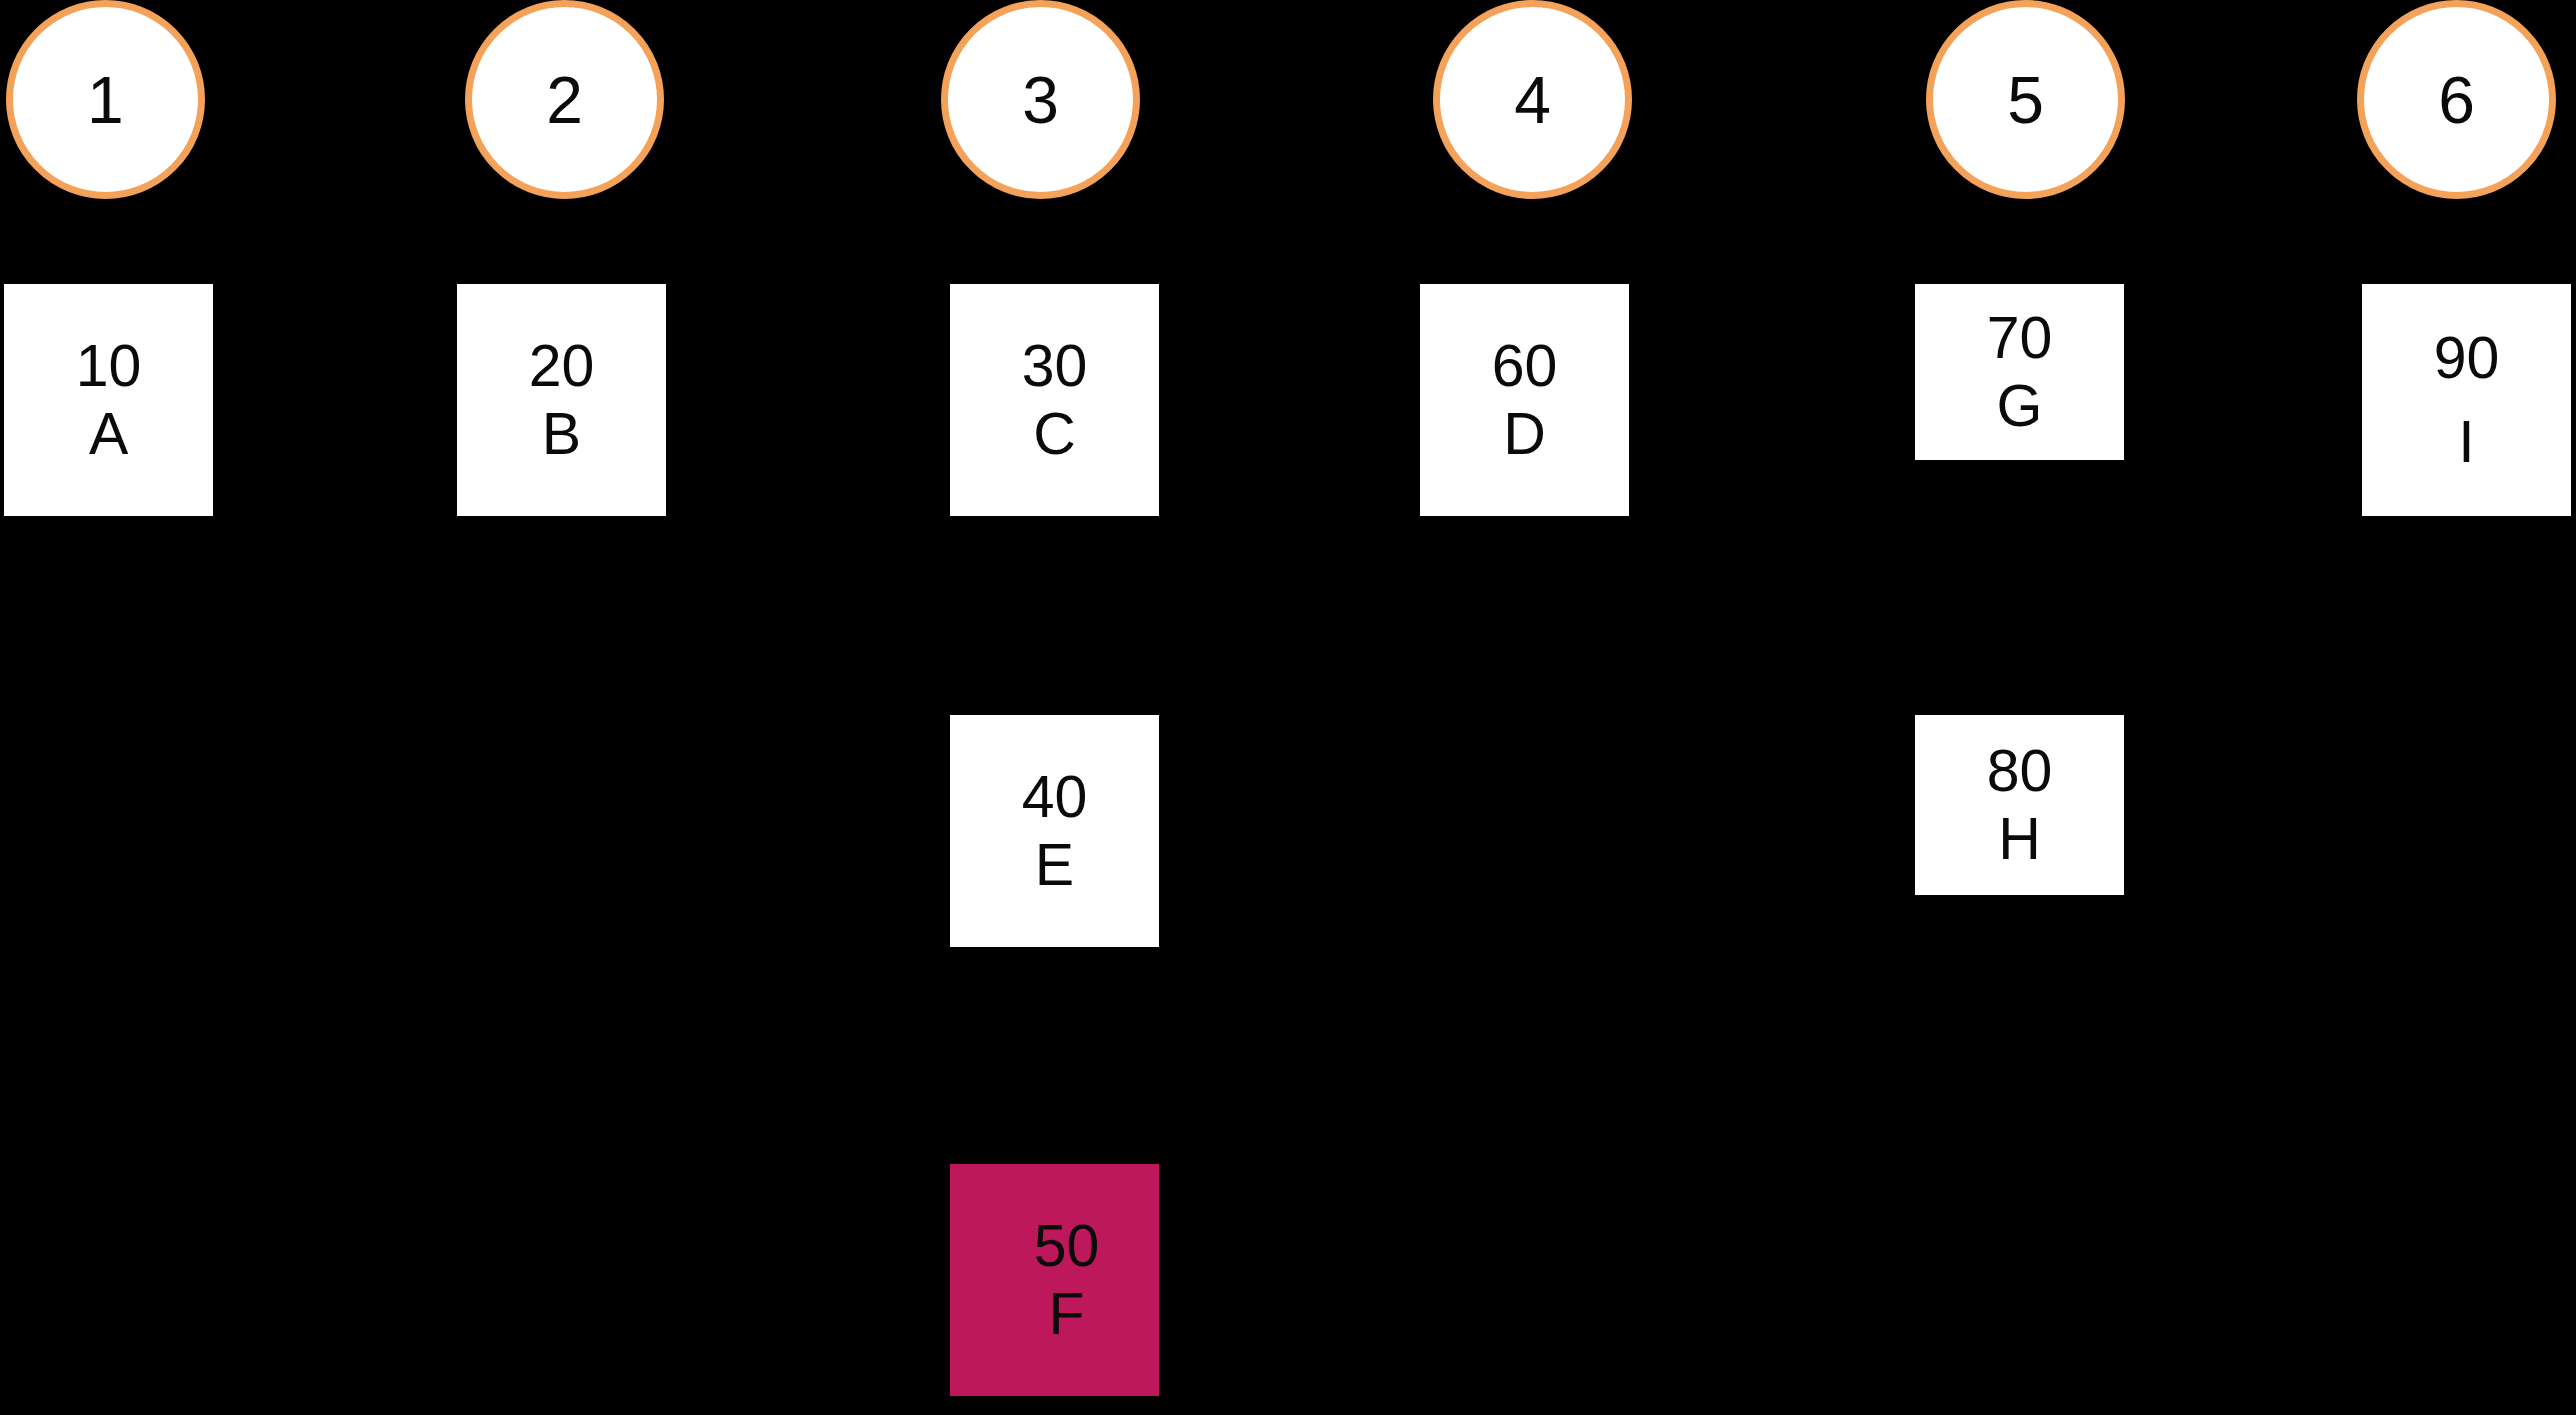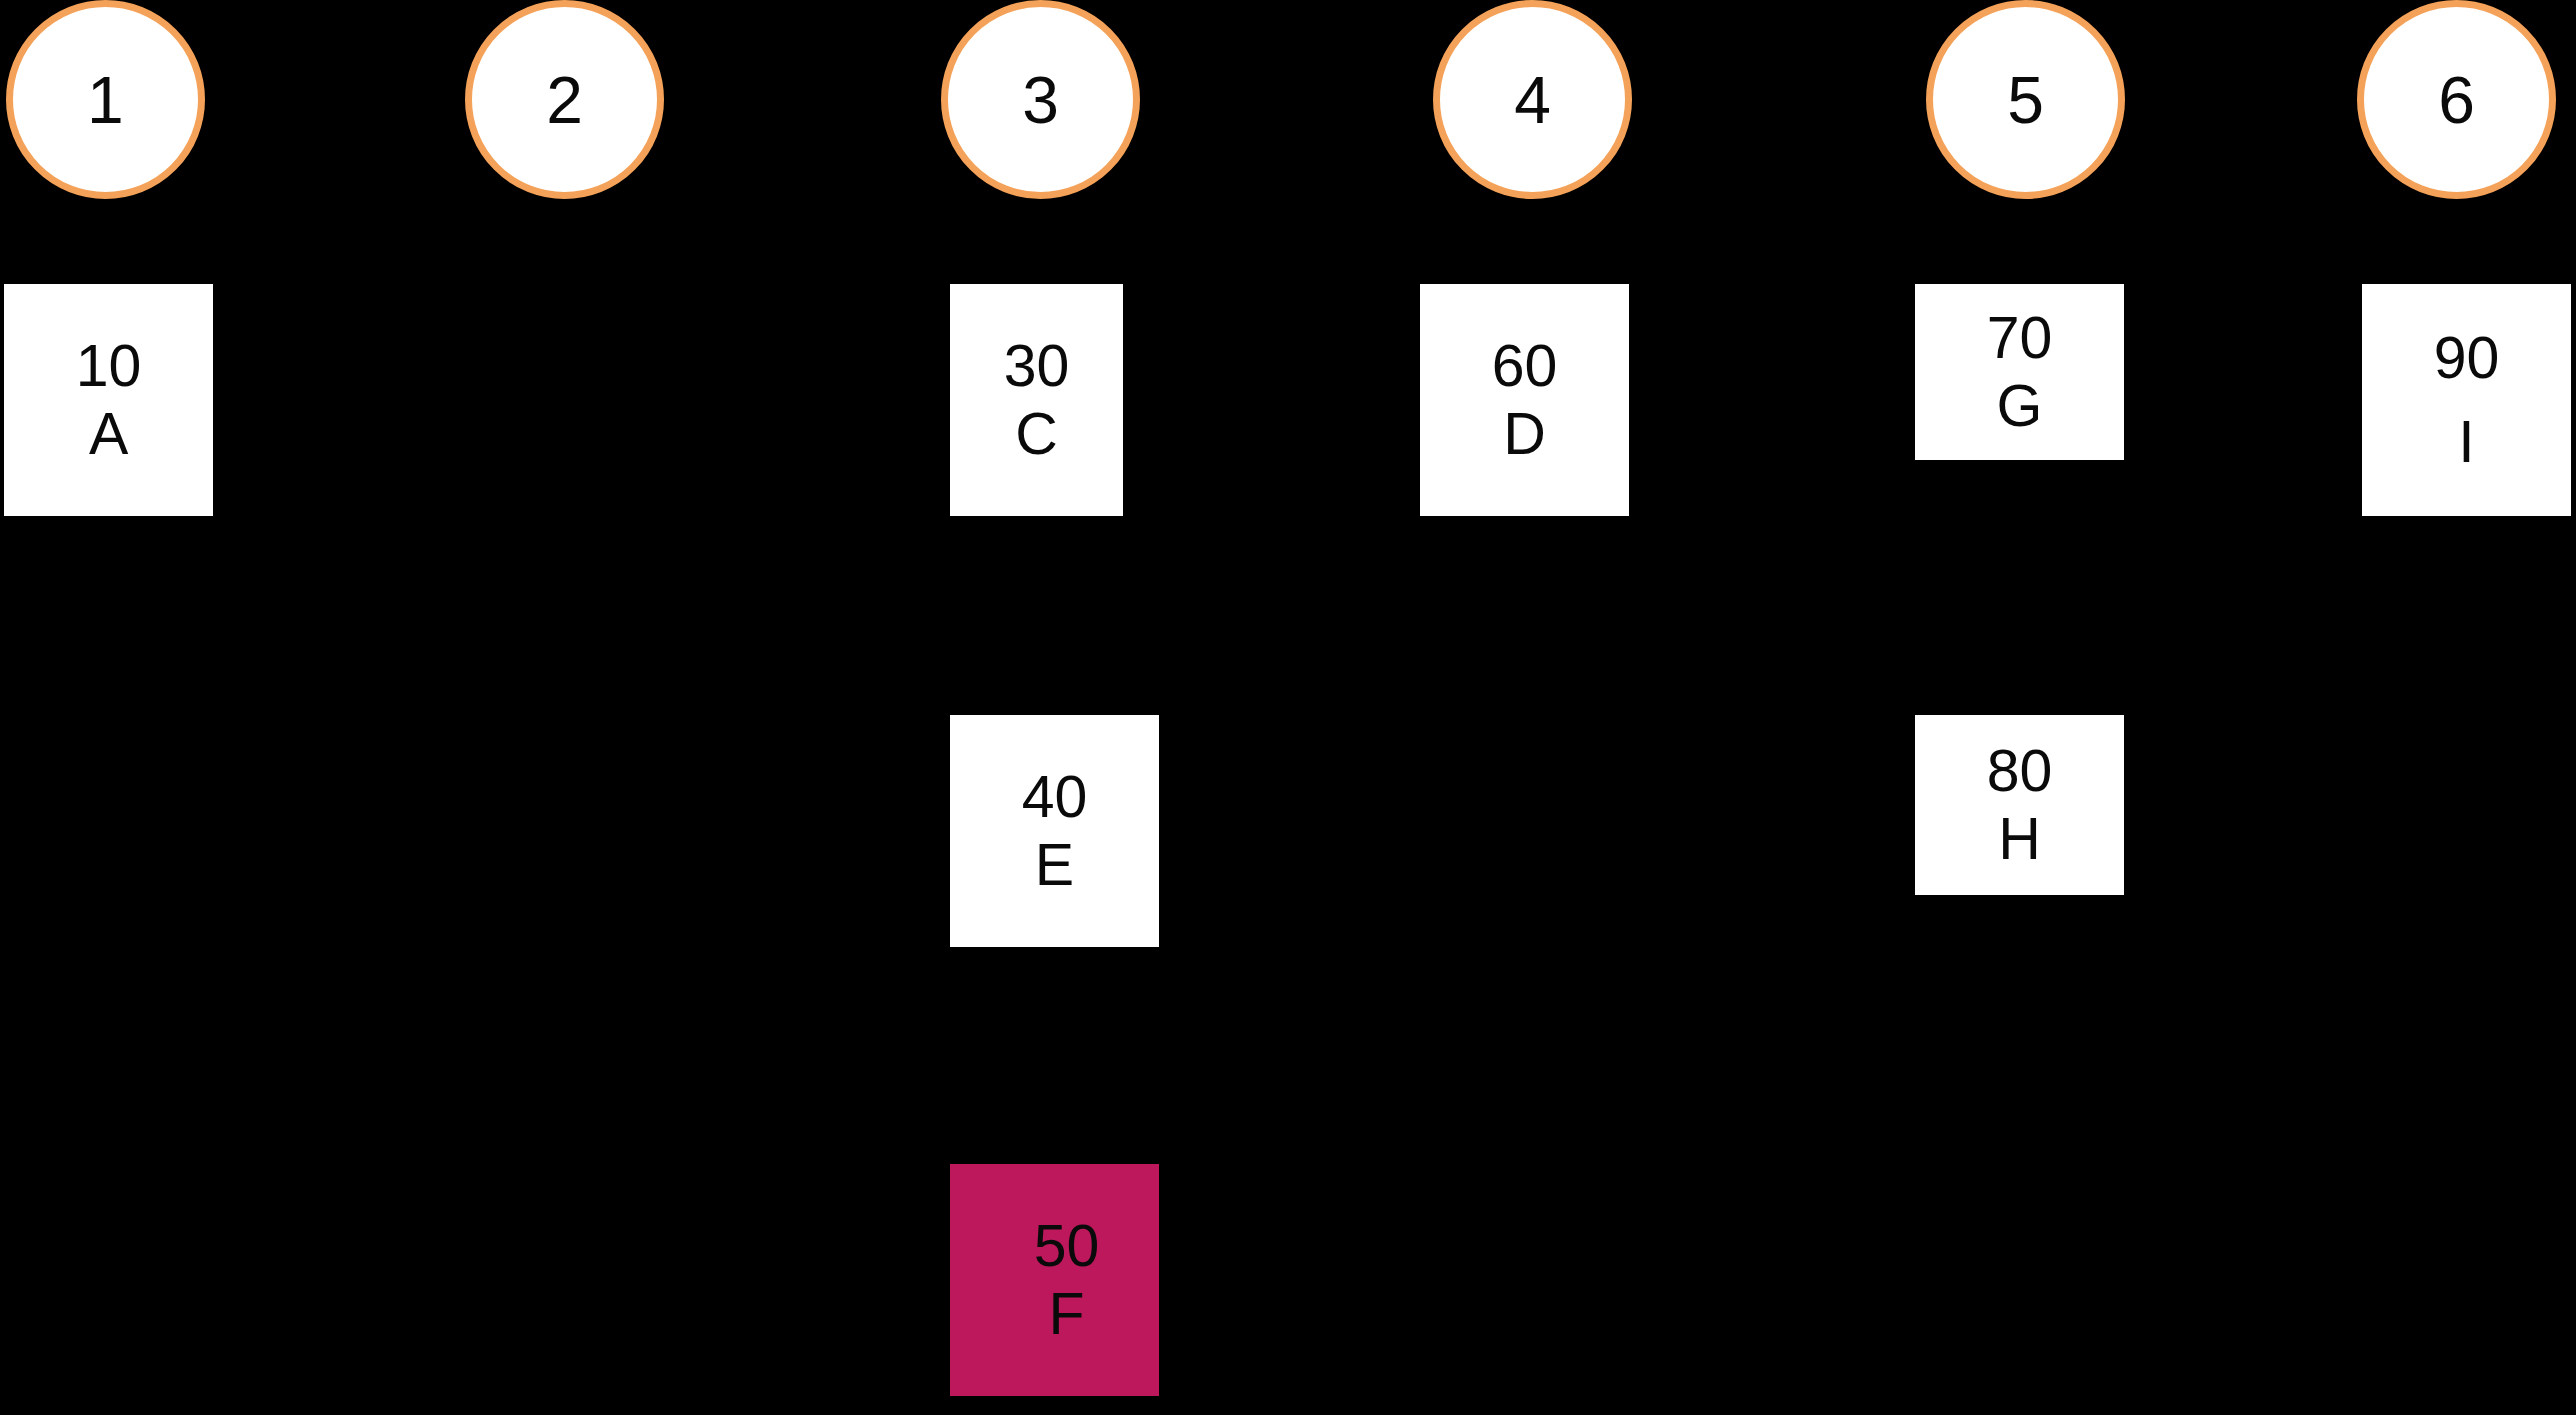--- a/index.html
+++ b/index.html
@@ -67,24 +67,28 @@
     <div class="circle-node" style="left: 5.8px; top: 0px; width: 199px; height: 199px; border: 7.4px solid rgb(244, 162, 89); background: rgb(255, 255, 255);">
       <span class="circle-label" style="color: rgb(10, 10, 10);">1</span>
     </div>
     <div class="item-box" style="left: 4.1px; top: 284px; width: 209px; height: 232px; background: rgb(255, 255, 255);">
       <div class="item-value" style="color: rgb(10, 10, 10);">10</div>
       <div class="item-code" style="color: rgb(10, 10, 10);">A</div>
     </div>
     <div class="circle-node" style="left: 465px; top: 0px; width: 199px; height: 199px; border: 7.4px solid rgb(244, 162, 89); background: rgb(255, 255, 255);">
       <span class="circle-label" style="color: rgb(10, 10, 10);">2</span>
     </div>
+    <div class="item-box" style="left: 457px; top: 284px; width: 209px; height: 232px; background: rgb(255, 255, 255);">
+      <div class="item-value" style="color: rgb(10, 10, 10);">20</div>
+      <div class="item-code" style="color: rgb(10, 10, 10);">B</div>
+    </div>
     <div class="circle-node" style="left: 941px; top: 0px; width: 199px; height: 199px; border: 7.4px solid rgb(244, 162, 89); background: rgb(255, 255, 255);">
       <span class="circle-label" style="color: rgb(10, 10, 10);">3</span>
     </div>
-    <div class="item-box" style="left: 950px; top: 284px; width: 173px; height: 232px; background: rgb(255, 255, 255);">
+    <div class="item-box" style="left: 950px; top: 284px; width: 209px; height: 232px; background: rgb(255, 255, 255);">
       <div class="item-value" style="color: rgb(10, 10, 10);">30</div>
       <div class="item-code" style="color: rgb(10, 10, 10);">C</div>
     </div>
     <div class="item-box" style="left: 950px; top: 715px; width: 209px; height: 232px; background: rgb(255, 255, 255);">
       <div class="item-value" style="color: rgb(10, 10, 10);">40</div>
       <div class="item-code" style="color: rgb(10, 10, 10);">E</div>
     </div>
     <div class="item-box" style="left: 950px; top: 1164px; width: 209px; height: 232px; background: #be185d; padding-left: 24px;">
       <div class="item-value" style="color: rgb(10, 10, 10);">50</div>
       <div class="item-code" style="color: rgb(10, 10, 10);">F</div>

